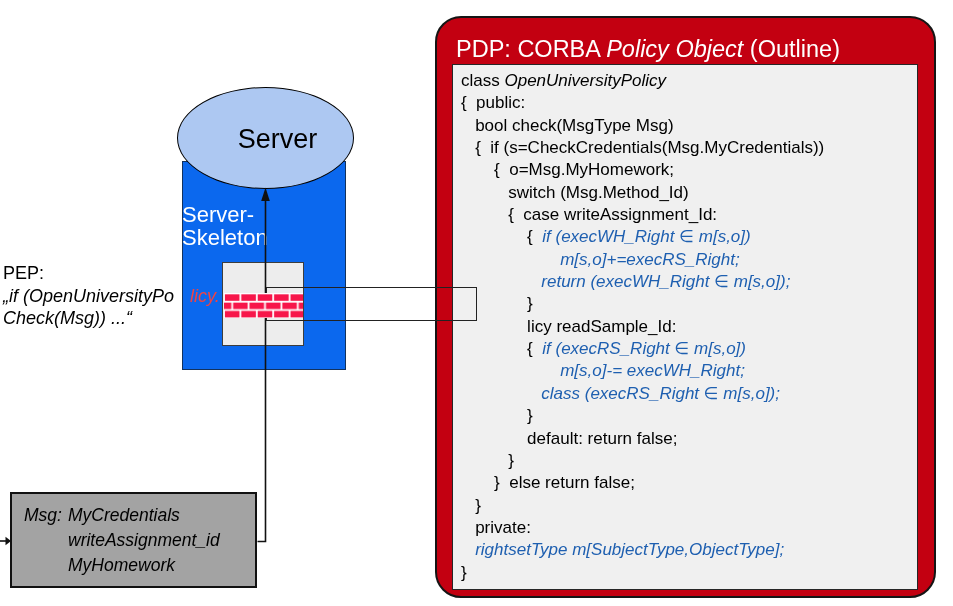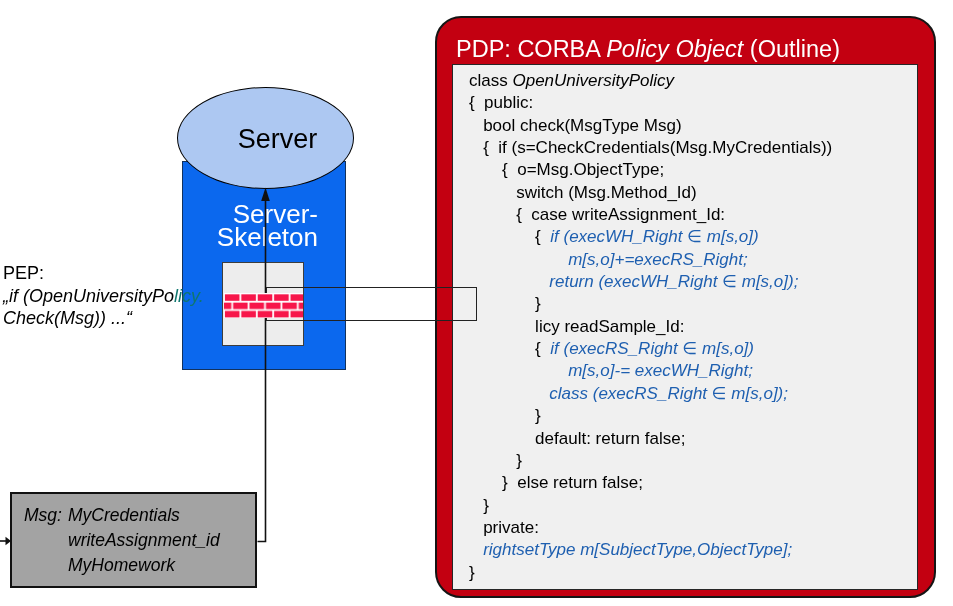--- a/index.html
+++ b/index.html
@@ -23,22 +23,22 @@
   }
   .server-ellipse{
     position:absolute;left:177px;top:87px;width:177px;height:102px;border-radius:50%;
     background:var(--ellipse-fill);border:1.6px solid #000;box-sizing:border-box;z-index:2;
   }
   .server-label{
     position:absolute;left:177px;top:124px;width:201px;text-align:center;
     font-size:27px;color:#000;z-index:3;
   }
   .skeleton-label{
-    position:absolute;left:182px;top:203px;width:136px;text-align:right;
-    font-size:26px;line-height:23px;color:#ffffff;z-index:5;
+    position:absolute;left:182px;top:203px;width:136px;text-align:left;
+    font-size:22px;line-height:23px;color:#ffffff;z-index:5;
   }
   .firewall-box{
     position:absolute;left:222px;top:262px;width:82px;height:84px;
     background:#ededed;border:1.6px solid #3d3d3d;box-sizing:border-box;z-index:4;
   }
   .brick-wall{position:absolute;left:224px;top:293px;width:79px;height:25px;z-index:7;}
   .connector-rect{
     position:absolute;left:266px;top:287px;width:211px;height:34px;
     border:1.6px solid #222;box-sizing:border-box;background:transparent;z-index:6;
   }
@@ -47,35 +47,35 @@
     position:absolute;left:10px;top:492px;width:247px;height:96px;background:#a3a3a3;
     border:2px solid #111;box-sizing:border-box;z-index:5;
     font-style:italic;font-size:17.5px;
   }
   .msg-row{margin:9px 0 0 12px;line-height:25px;}
   .msg-label{display:inline-block;width:44px;}
   .msg-item{margin-left:56px;line-height:25px;}
   .pep-text{position:absolute;left:3px;top:261px;z-index:6;font-size:18px;}
   .pep-title{font-style:normal;line-height:24px;}
   .pep-quote{font-style:italic;line-height:22px;white-space:pre;}
-  .seg-w{color:#0f766e;}
+  .seg-w{color:#ef4444;padding-left:16px;}
   .seg-i{font-style:italic;}
   .seg-b{color:var(--code-blue);font-style:italic;}
   
   .pdp-panel{
     position:absolute;left:435px;top:16px;width:501px;height:582px;border-radius:26px;
     background:var(--pdp-red);border:2px solid #151515;box-sizing:border-box;z-index:2;
   }
   .pdp-title{
     position:absolute;left:456px;top:36px;width:470px;font-size:23.5px;line-height:26px;
     color:#ffffff;z-index:3;white-space:pre;
   }
   .code-box{
     position:absolute;left:452px;top:64px;width:466px;height:526px;box-sizing:border-box;
-    background:var(--code-bg);border:1.4px solid #262626;padding:5px 2px 0 16px;
+    background:var(--code-bg);border:1.4px solid #262626;padding:5px 2px 0 8px;
     font-size:17px;z-index:3;overflow:hidden;
   }
   .code-line{line-height:22.35px;white-space:pre;}
 </style>
 </head>
 <body>
 
 <div id="canvas">
 
   <div class="blue-box"></div>
@@ -88,21 +88,21 @@
     <div>Skeleton</div>
   </div>
 
   <div class="pdp-panel"></div>
   <div class="pdp-title"><span class="seg-p">PDP: CORBA </span><span class="seg-i">Policy Object</span><span class="seg-p"> (Outline)</span></div>
   <div class="code-box">
       <div class="code-line"><span class="seg-p">class </span><span class="seg-i">OpenUniversityPolicy</span></div>
       <div class="code-line"><span class="seg-p">{  public:</span></div>
       <div class="code-line"><span class="seg-p">   bool check(MsgType Msg)</span></div>
       <div class="code-line"><span class="seg-p">   {  if (s=CheckCredentials(Msg.MyCredentials))</span></div>
-      <div class="code-line"><span class="seg-p">       {  o=Msg.ObjectType;</span></div>
+      <div class="code-line"><span class="seg-p">       {  o=Msg.MyHomework;</span></div>
       <div class="code-line"><span class="seg-p">          switch (Msg.Method_Id)</span></div>
       <div class="code-line"><span class="seg-p">          {  case writeAssignment_Id:</span></div>
       <div class="code-line"><span class="seg-p">              {  </span><span class="seg-b">if (execWH_Right ∈ m[s,o])</span></div>
       <div class="code-line"><span class="seg-b">                     m[s,o]+=execRS_Right;</span></div>
       <div class="code-line"><span class="seg-p">                 </span><span class="seg-b">return (execWH_Right ∈ m[s,o]);</span></div>
       <div class="code-line"><span class="seg-p">              }</span></div>
       <div class="code-line"><span class="seg-p">              licy readSample_Id:</span></div>
       <div class="code-line"><span class="seg-p">              {  </span><span class="seg-b">if (execRS_Right ∈ m[s,o])</span></div>
       <div class="code-line"><span class="seg-b">                     m[s,o]-= execWH_Right;</span></div>
       <div class="code-line"><span class="seg-p">                 </span><span class="seg-b">class (execRS_Right ∈ m[s,o]);</span></div>

